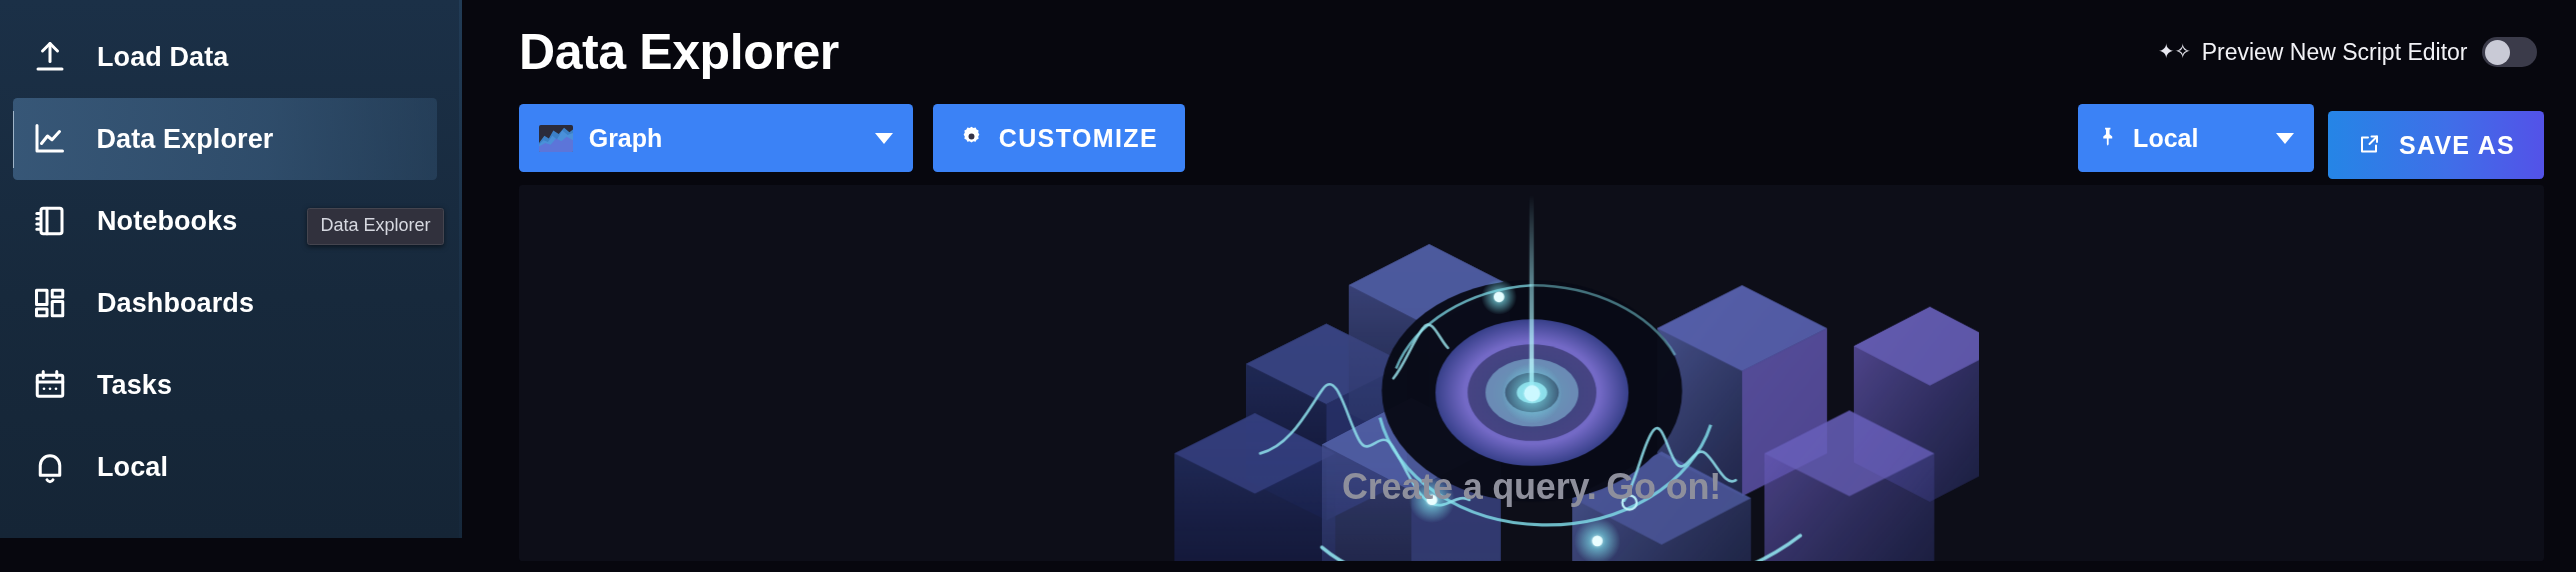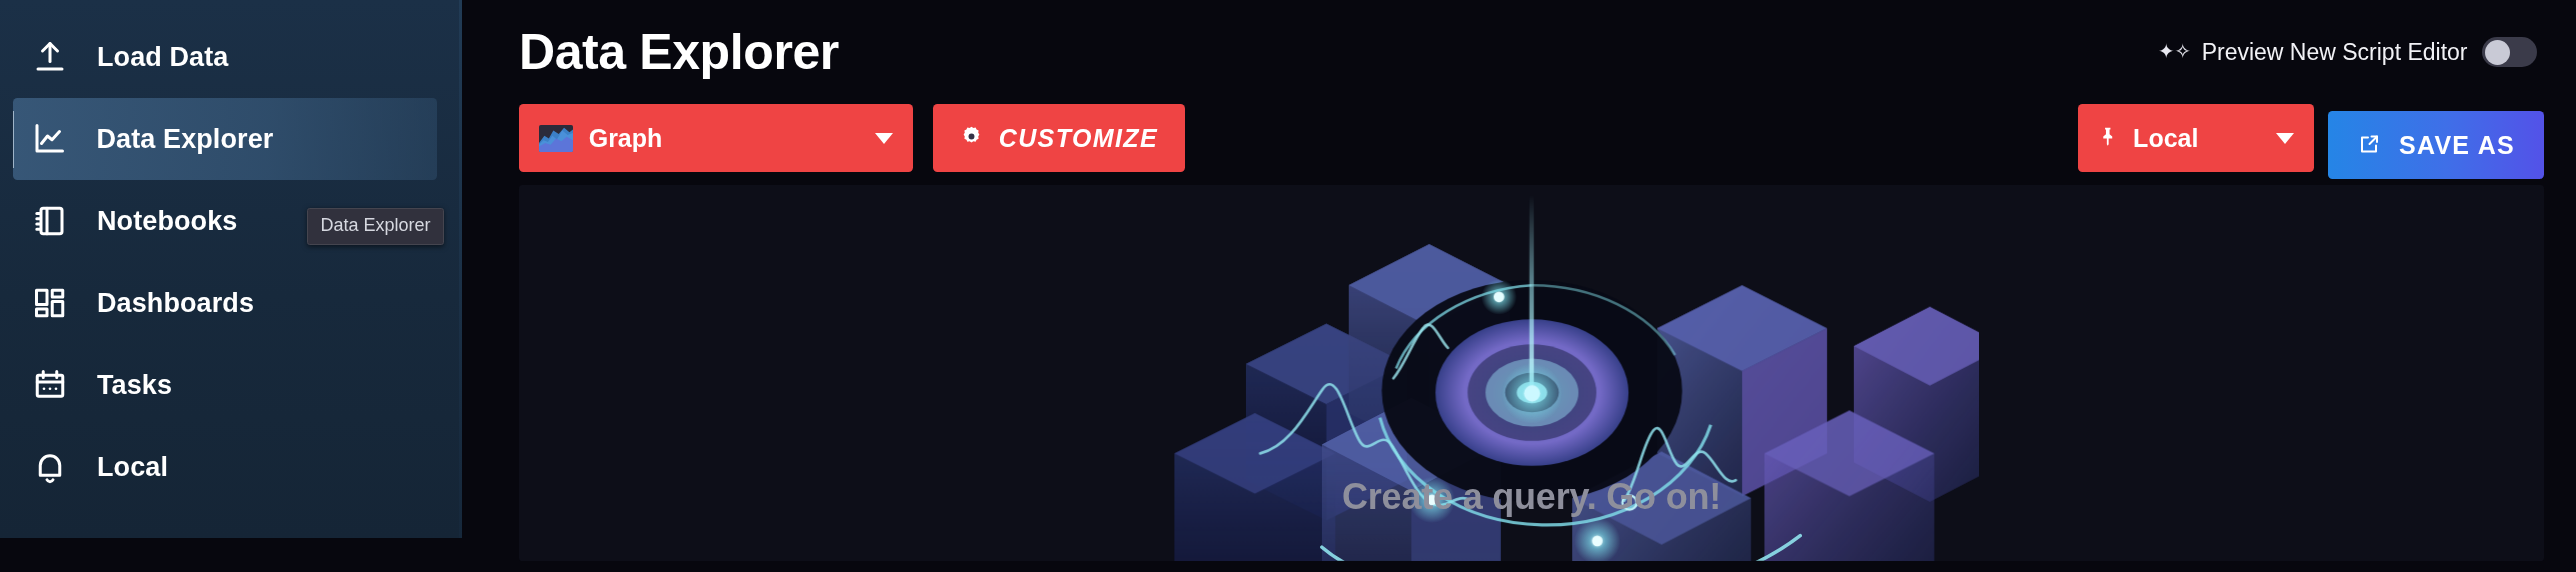--- a/index.html
+++ b/index.html
@@ -112,21 +112,21 @@
   
   .toolbar{
     display:flex; align-items:center;
     height:68px;
     gap:19.7px;
   }
   .btn{
     display:flex; align-items:center;
     height:68px;
     border-radius:4.5px;
-    background:#ef4444;
+    background:#3b82f6;
     color:#ffffff;
     cursor:pointer;
     white-space:nowrap;
     user-select:none;
   }
   .btn-graph{
     width:394px;
     padding:0 19.7px 0 19.7px;
     gap:16px;
   }
@@ -140,21 +140,21 @@
     width:0; height:0;
     border-left:9.8px solid transparent;
     border-right:9.8px solid transparent;
     border-top:11.6px solid #ffffff;
   }
   .btn-customize{
     padding:0 27px;
     gap:16px;
   }
   .btn-customize .txt{
-    font-size:25px; font-weight:700; letter-spacing:1.4px;font-style:italic;
+    font-size:25px; font-weight:700; letter-spacing:1.4px;
   }
 
   .toolbar-right{ margin-left:auto; display:flex; align-items:center; gap:14.3px; }
   .btn-local{
     width:236px;
     padding:0 19.7px;
     gap:14.3px;
   }
   .btn-local .txt{ font-size:25px; font-weight:700; }
   .btn-saveas{
@@ -176,21 +176,21 @@
   }
   .viz-stage{
     position:absolute;
     left:50%; top:0;
     transform:translateX(-50%);
     width:894px; height:501px;
   }
   .viz-stage svg{ display:block; width:100%; height:100%; }
   .empty-text{
     position:absolute;
-    left:50%; top:291px;
+    left:50%; top:281px;
     transform:translateX(-50%);
     font-size:36px; font-weight:700;
     color:#8e8f9c;
     white-space:nowrap;
     z-index:3;
     letter-spacing:-0.2px;
   }
 </style>
 </head>
 <body>

